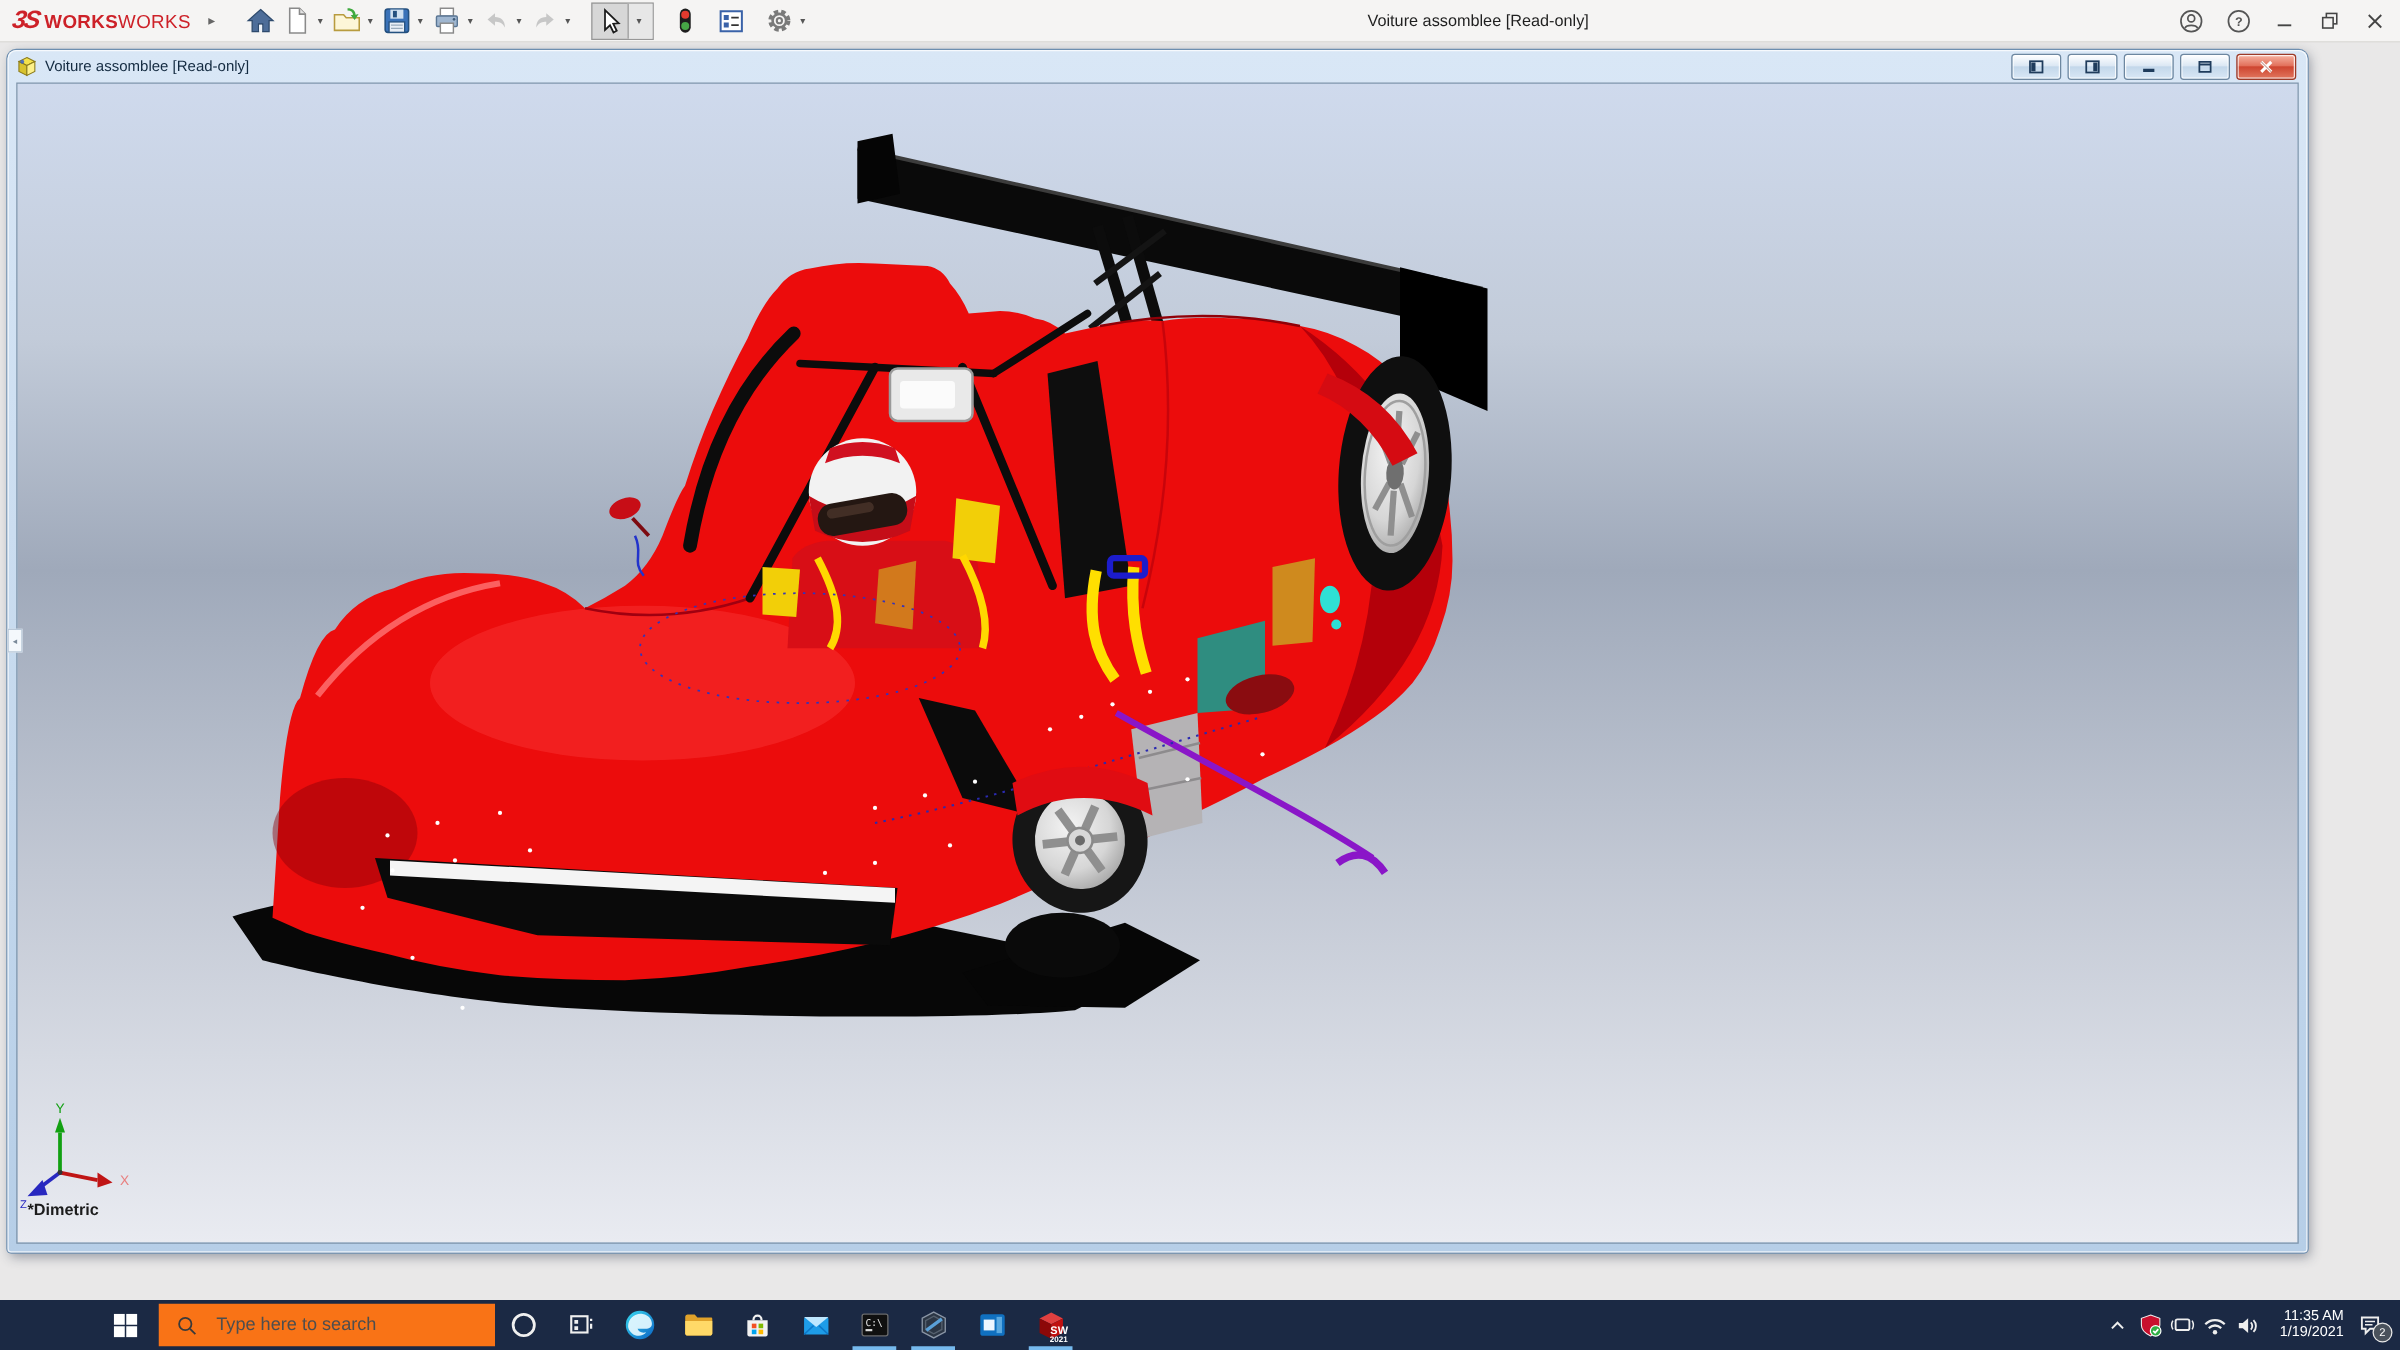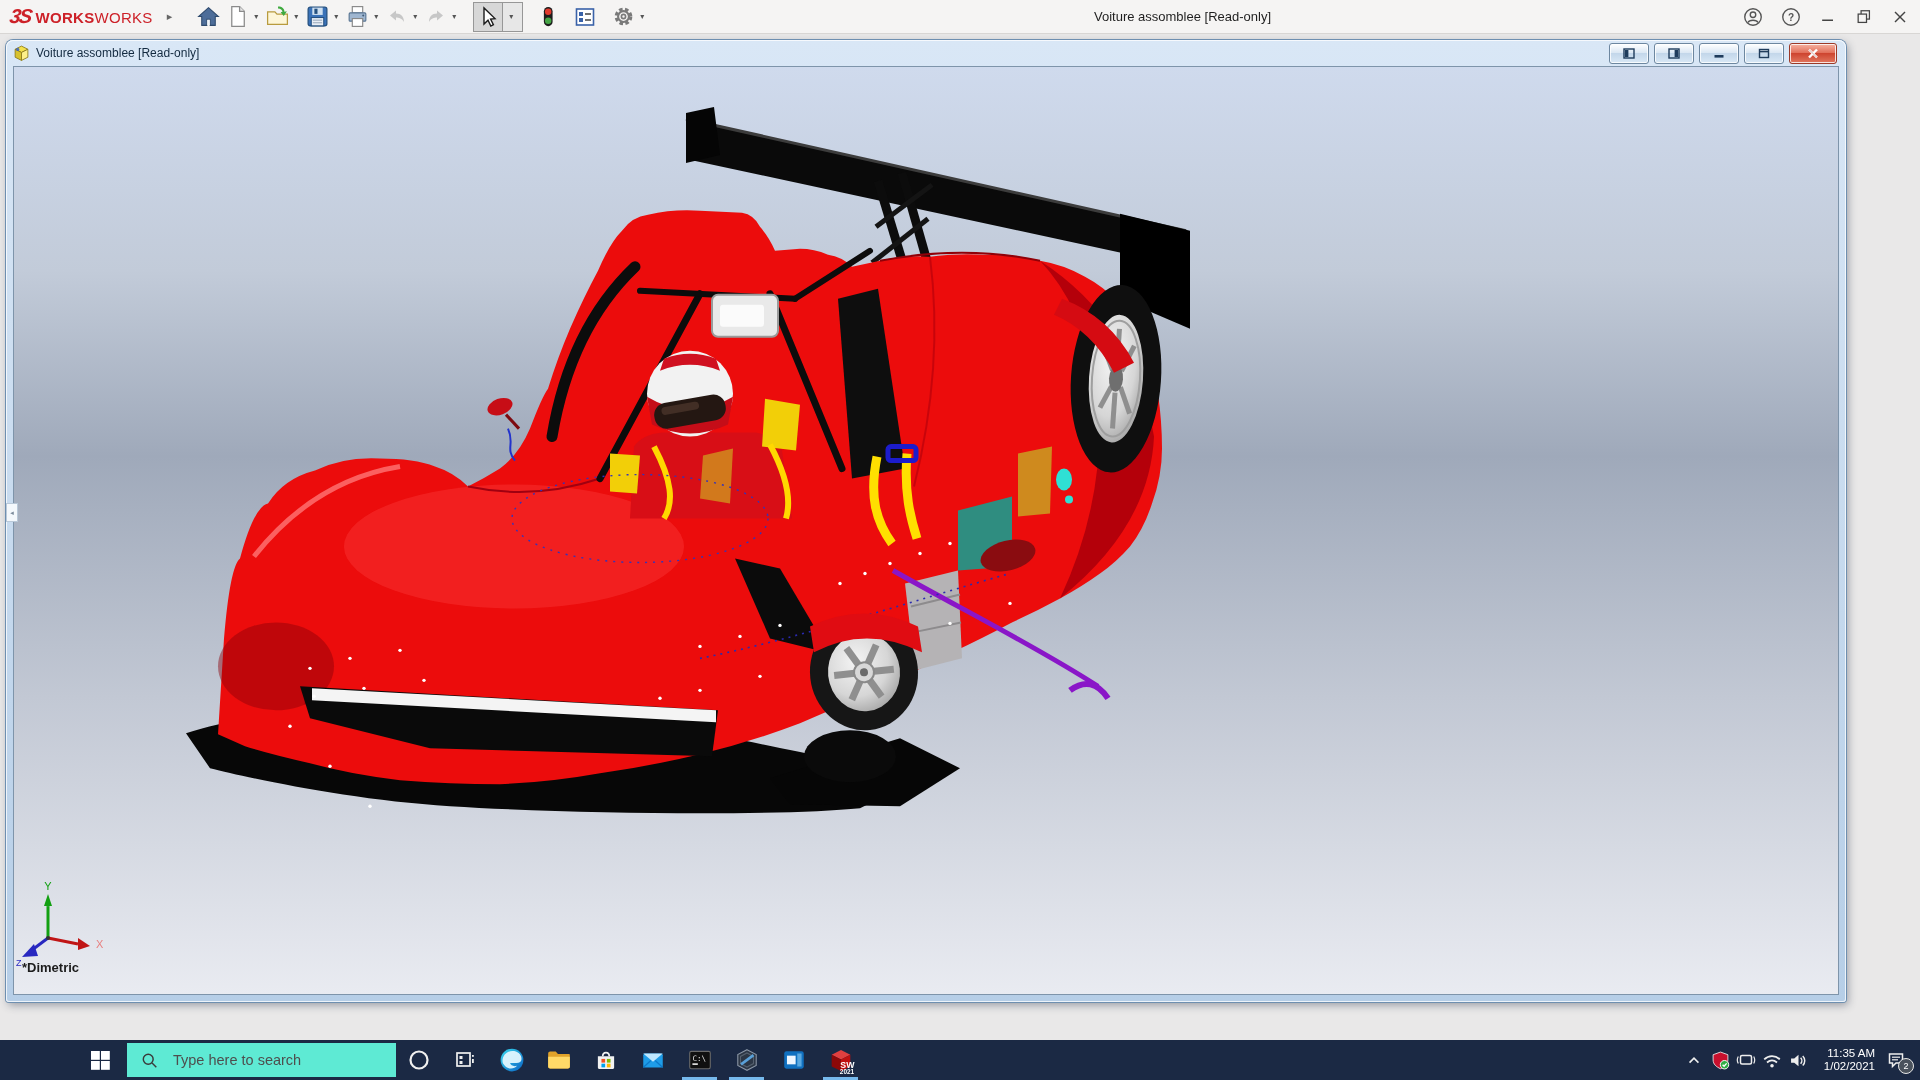--- a/index.html
+++ b/index.html
@@ -48,21 +48,21 @@
   .car-svg{position:absolute;inset:0;width:100%;height:100%;}
   .view-label{position:absolute;left:8px;bottom:19px;font-weight:bold;font-size:13px;color:#1c1c1c;}
   .flyout-tab{position:absolute;left:0;top:463px;width:10px;height:17px;background:#f4f8fc;
         border:1px solid #b9c8d8;display:flex;align-items:center;justify-content:center;
         font-size:7px;color:#7a8a9a;}
 
   
   .taskbar{position:absolute;left:0;bottom:0;width:100%;height:40px;background:#1b2944;
         display:flex;align-items:stretch;z-index:40;}
   .start{width:110px;display:flex;align-items:center;justify-content:flex-end;padding-right:17px;}
-  .searchbox{width:255px;margin:3px 0;background:#5eead4;display:flex;align-items:center;padding-left:14px;}
+  .searchbox{width:255px;margin:3px 0;background:#f97316;display:flex;align-items:center;padding-left:14px;}
   .searchbox input{border:none;background:transparent;font-size:14.5px;color:#4a4a4a;margin-left:13px;
         width:195px;outline:none;font-family:"Liberation Sans",sans-serif;}
   .searchbox input::placeholder{color:#4e4e4e;opacity:1;}
   .tb-icon-btn{width:47px;display:flex;align-items:center;justify-content:center;position:relative;}
   .runline{position:absolute;bottom:0;left:6px;right:6px;height:3px;background:#76b9ed;}
   .tray{margin-left:auto;display:flex;align-items:center;}
   .tray-btn{width:26px;display:flex;align-items:center;justify-content:center;position:relative;height:100%;}
   .clock{width:64px;text-align:right;color:#fff;font-size:11.5px;line-height:13px;padding-right:4px;}
   .ac-badge{position:absolute;right:-1px;bottom:6px;width:14px;height:14px;border-radius:50%;
         background:#4a525c;border:1px solid #e8e8e8;color:#fff;font-size:9px;display:flex;
@@ -548,21 +548,21 @@
     </div>
     <div class="tray-btn">
       <svg width="19" height="17" viewBox="0 0 17 16">
         <polygon points="1.5,6 4.5,6 8.5,2.5 8.5,13.5 4.5,10 1.5,10" fill="#eeeeee"></polygon>
         <path d="M10.5 5.5 C12 7 12 9.5 10.5 11" stroke="#eeeeee" stroke-width="1.4" fill="none"></path>
         <path d="M12.5 3.8 C15 6.3 15 10.2 12.5 12.7" stroke="#eeeeee" stroke-width="1.4" fill="none"></path>
       </svg>
     </div>
     <div class="clock">
       <div>11:35 AM</div>
-      <div>1/02/2021</div>
+      <div>1/19/2021</div>
     </div>
     <div class="tray-btn" style="width:34px">
       <svg width="20" height="20" viewBox="0 0 20 20">
         <path d="M3.5 4 h13 v9 h-6.5 l-3.5 3.5 v-3.5 h-3 z" fill="none" stroke="#eeeeee" stroke-width="1.5"></path>
         <line x1="6" y1="7.2" x2="14" y2="7.2" stroke="#eeeeee" stroke-width="1.2"></line>
         <line x1="6" y1="9.8" x2="12" y2="9.8" stroke="#eeeeee" stroke-width="1.2"></line>
       </svg>
       <span class="ac-badge">2</span>
     </div>
     <div class="show-desktop"></div>

